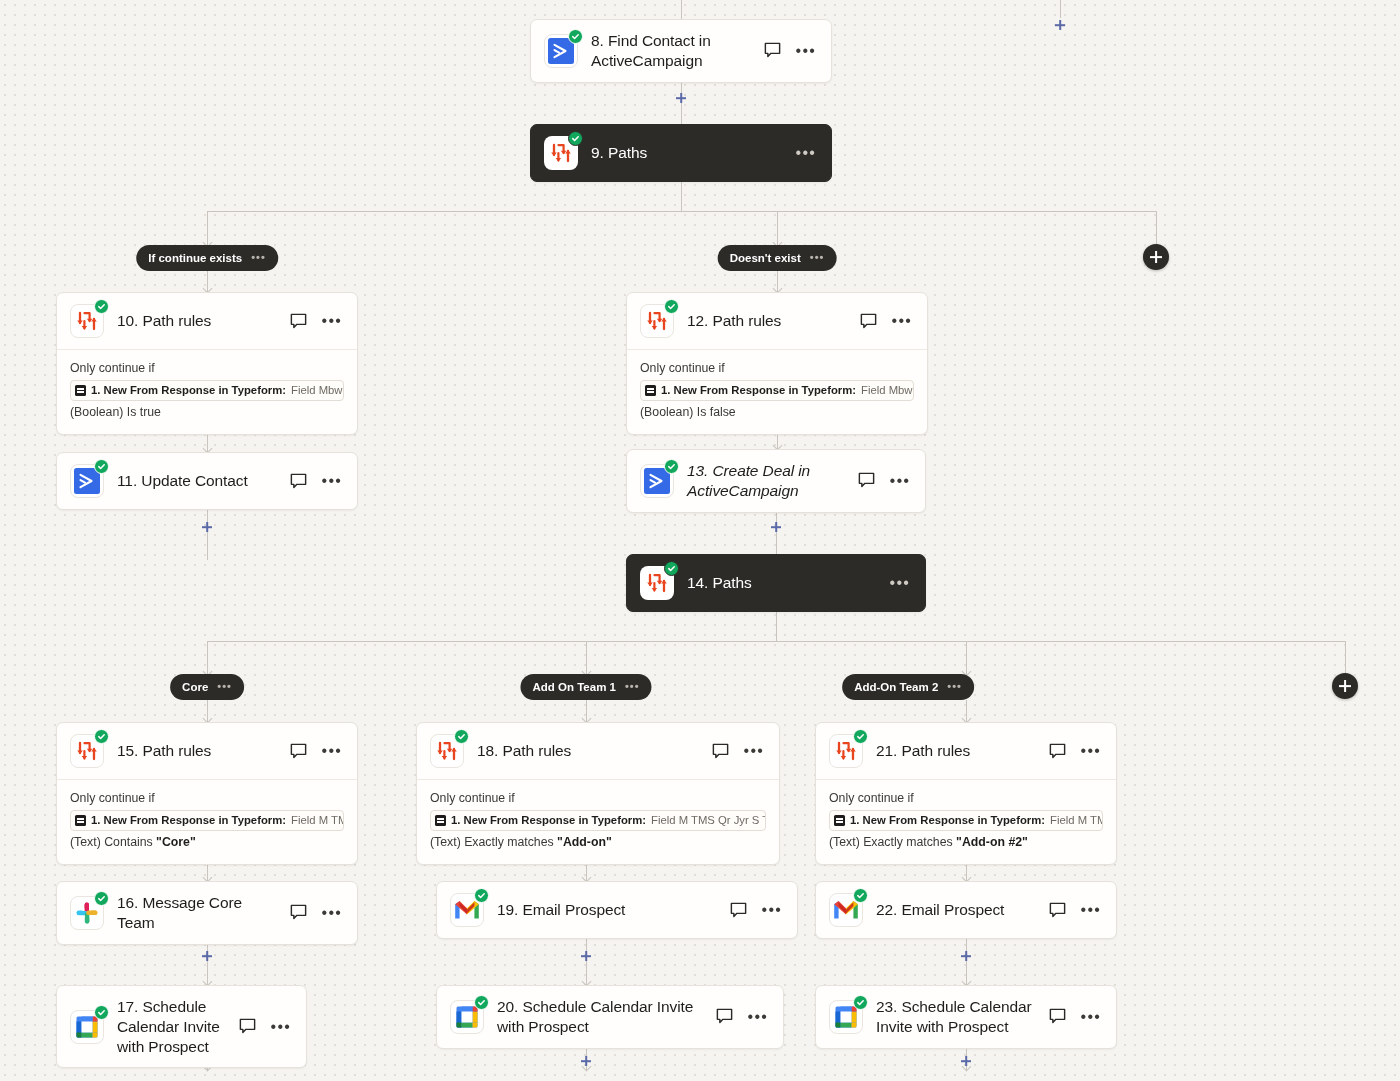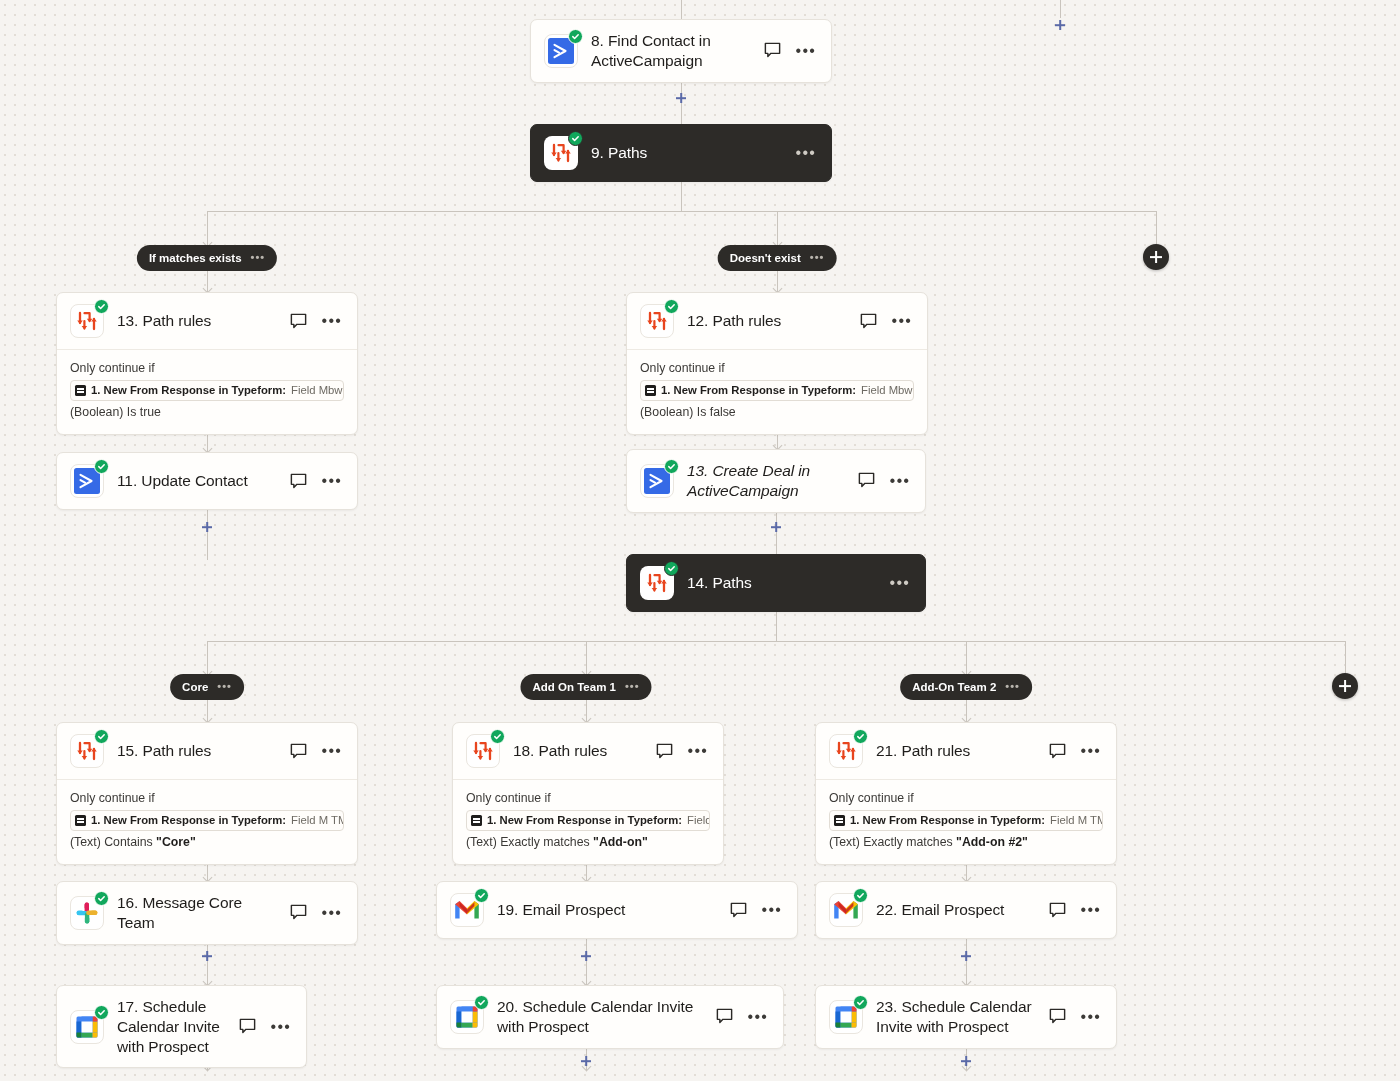--- a/index.html
+++ b/index.html
@@ -272,36 +272,36 @@
     <div class="plus-mini" style="left: 966px; top: 852px;"></div>
     <div class="plus-mini" style="left: 207px; top: 956px;"></div>
     <div class="plus-mini" style="left: 586px; top: 956px;"></div>
     <div class="plus-mini" style="left: 966px; top: 956px;"></div>
     <div class="plus-mini" style="left: 207px; top: 1061px;"></div>
     <div class="plus-mini" style="left: 586px; top: 1061px;"></div>
     <div class="plus-mini" style="left: 966px; top: 1061px;"></div>
     <div class="plus-round" style="left: 1156px; top: 257px;"></div>
     <div class="plus-round" style="left: 1345px; top: 686px;"></div>
     <div class="pill" style="left: 207px; top: 258px;">
-      <span>If matches exists</span>
+      <span>If continue exists</span>
       <span class="dots">•••</span>
     </div>
     <div class="pill" style="left: 777px; top: 258px;">
       <span>Doesn't exist</span>
       <span class="dots">•••</span>
     </div>
     <div class="pill" style="left: 207px; top: 687px;">
       <span>Core</span>
       <span class="dots">•••</span>
     </div>
     <div class="pill" style="left: 586px; top: 687px;">
       <span>Add On Team 1</span>
       <span class="dots">•••</span>
     </div>
-    <div class="pill" style="left: 966px; top: 687px;">
+    <div class="pill" style="left: 908px; top: 687px;">
       <span>Add-On Team 2</span>
       <span class="dots">•••</span>
     </div>
     <div class="card" style="left: 530px; top: 19px; width: 302px;">
       <div class="card-head">
         <div class="app-icon">
           <span style="display: block; line-height: 0;">
             <svg width="26" height="26" viewBox="0 0 26 26">
               <rect x="0" y="0" width="26" height="26" rx="2.5" fill="#356AE6"></rect>
               <path d="M6.5 6.8 L17.5 13 L6.5 19.2" fill="none" stroke="#fff" stroke-width="2.1" stroke-linecap="round" stroke-linejoin="round"></path>
@@ -364,21 +364,21 @@
               <path d="M9.4 19.6 L9.4 12" stroke="#E8451E" stroke-width="2.2" fill="none" stroke-linecap="round"></path>
               <path d="M6.6 17 L9.4 20.6 L12.2 17 Z" fill="#E8451E"></path>
             </svg>
           </span>
           <span class="check-badge">
             <svg viewBox="0 0 12 12">
               <path d="M2.4 6.2 L4.8 8.6 L9.6 3.6" fill="none" stroke="#fff" stroke-width="2" stroke-linecap="round" stroke-linejoin="round"></path>
             </svg>
           </span>
         </div>
-        <div class="card-title">13. Path rules</div>
+        <div class="card-title">10. Path rules</div>
         <div class="head-actions">
           <svg viewBox="0 0 20 20" class="comment-icon">
             <path d="M2.5 2.5 h15 v10.5 h-9.2 l-3.2 3.4 v-3.4 h-2.6 z" fill="none" stroke="#2b2926" stroke-width="1.5" stroke-linejoin="round"></path>
           </svg>
           <span class="dots-btn">•••</span>
         </div>
       </div>
       <div class="card-body"><div class="rule-lead">Only continue if</div><span class="token">
           <span class="tk-ico"></span>
           <span class="tk-strong">1. New From Response in Typeform:</span>
@@ -587,21 +587,21 @@
         </div>
         <div class="card-title">17. Schedule Calendar Invite with Prospect</div>
         <div class="head-actions">
           <svg viewBox="0 0 20 20" class="comment-icon">
             <path d="M2.5 2.5 h15 v10.5 h-9.2 l-3.2 3.4 v-3.4 h-2.6 z" fill="none" stroke="#2b2926" stroke-width="1.5" stroke-linejoin="round"></path>
           </svg>
           <span class="dots-btn">•••</span>
         </div>
       </div>
     </div>
-    <div class="card" style="left: 452px; top: 722px; width: 272px;">
+    <div class="card" style="left: 416px; top: 722px; width: 364px;">
       <div class="card-head">
         <div class="app-icon">
           <span style="display: block; line-height: 0;">
             <svg width="24" height="24" viewBox="0 0 24 24">
               <path d="M5 4 L5 14" stroke="#E8451E" stroke-width="2.3" fill="none" stroke-linecap="round"></path>
               <path d="M2.2 11.4 L5 15 L7.8 11.4 Z" fill="#E8451E"></path>
               <path d="M19 20 L19 10" stroke="#E8451E" stroke-width="2.3" fill="none" stroke-linecap="round"></path>
               <path d="M16.2 12.6 L19 9 L21.8 12.6 Z" fill="#E8451E"></path>
               <path d="M9.5 4.2 L14.6 4.2 L14.6 12" stroke="#E8451E" stroke-width="2.2" fill="none" stroke-linecap="round" stroke-linejoin="round"></path>
               <path d="M11.8 9.8 L14.6 13.4 L17.4 9.8 Z" fill="#E8451E"></path>

